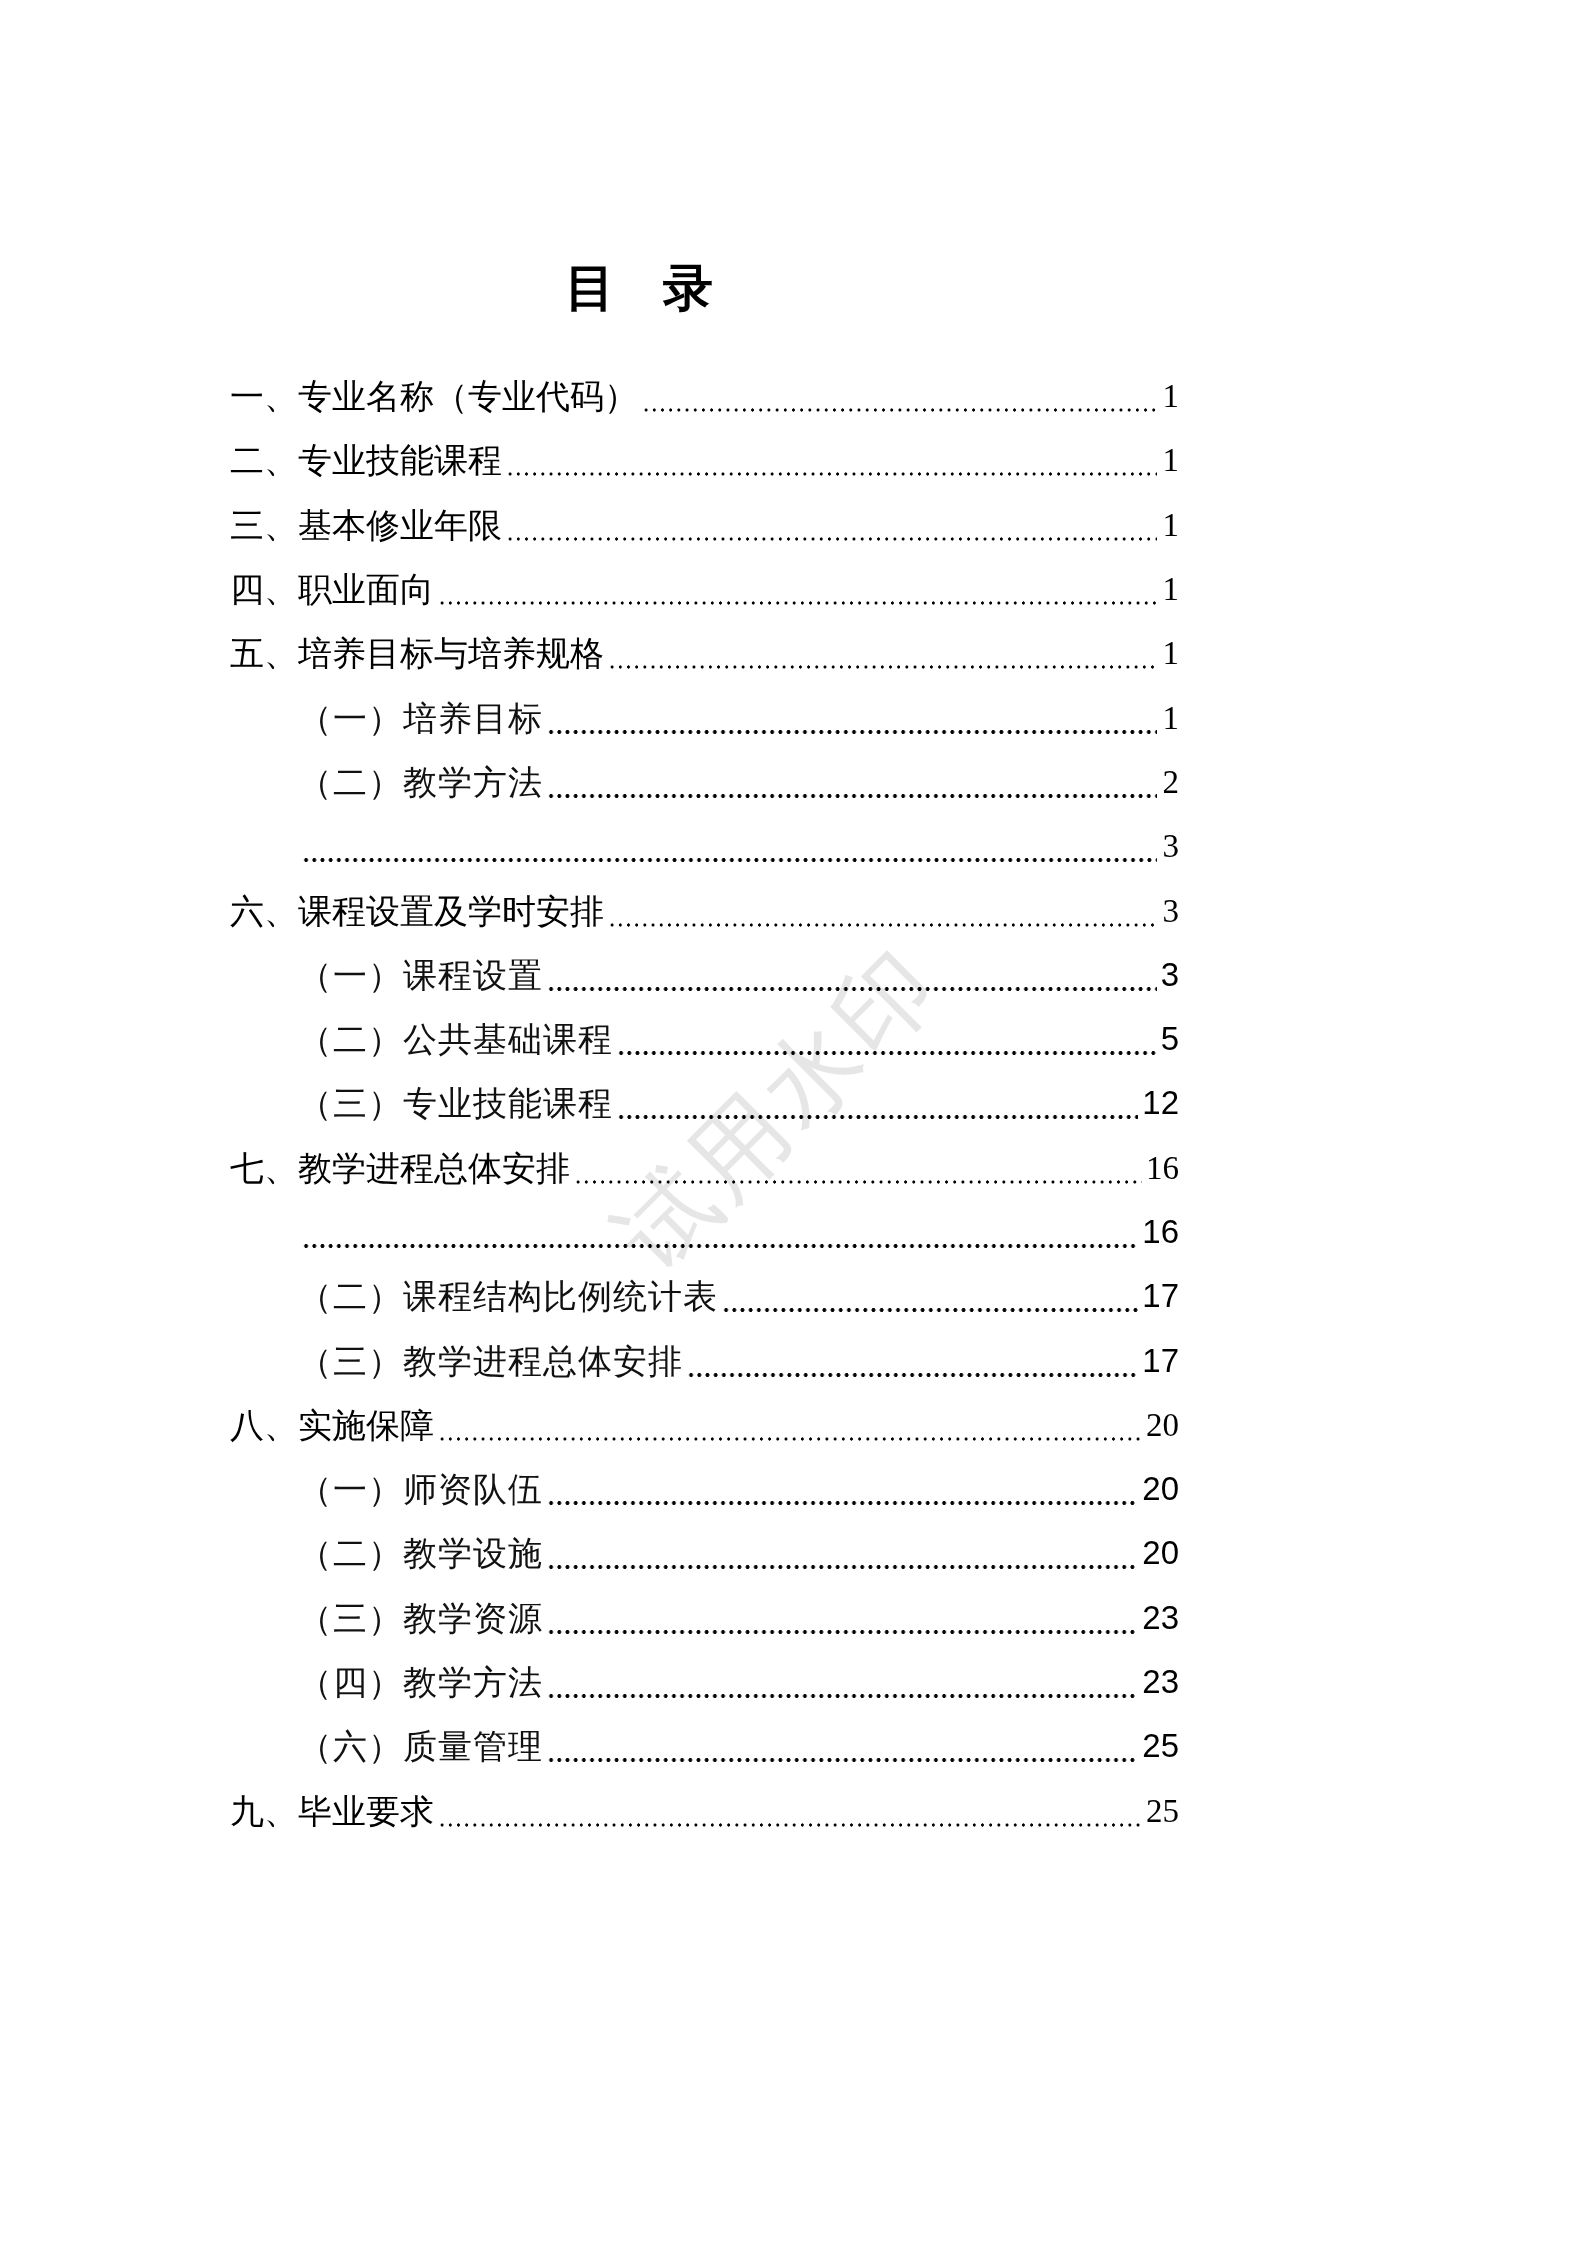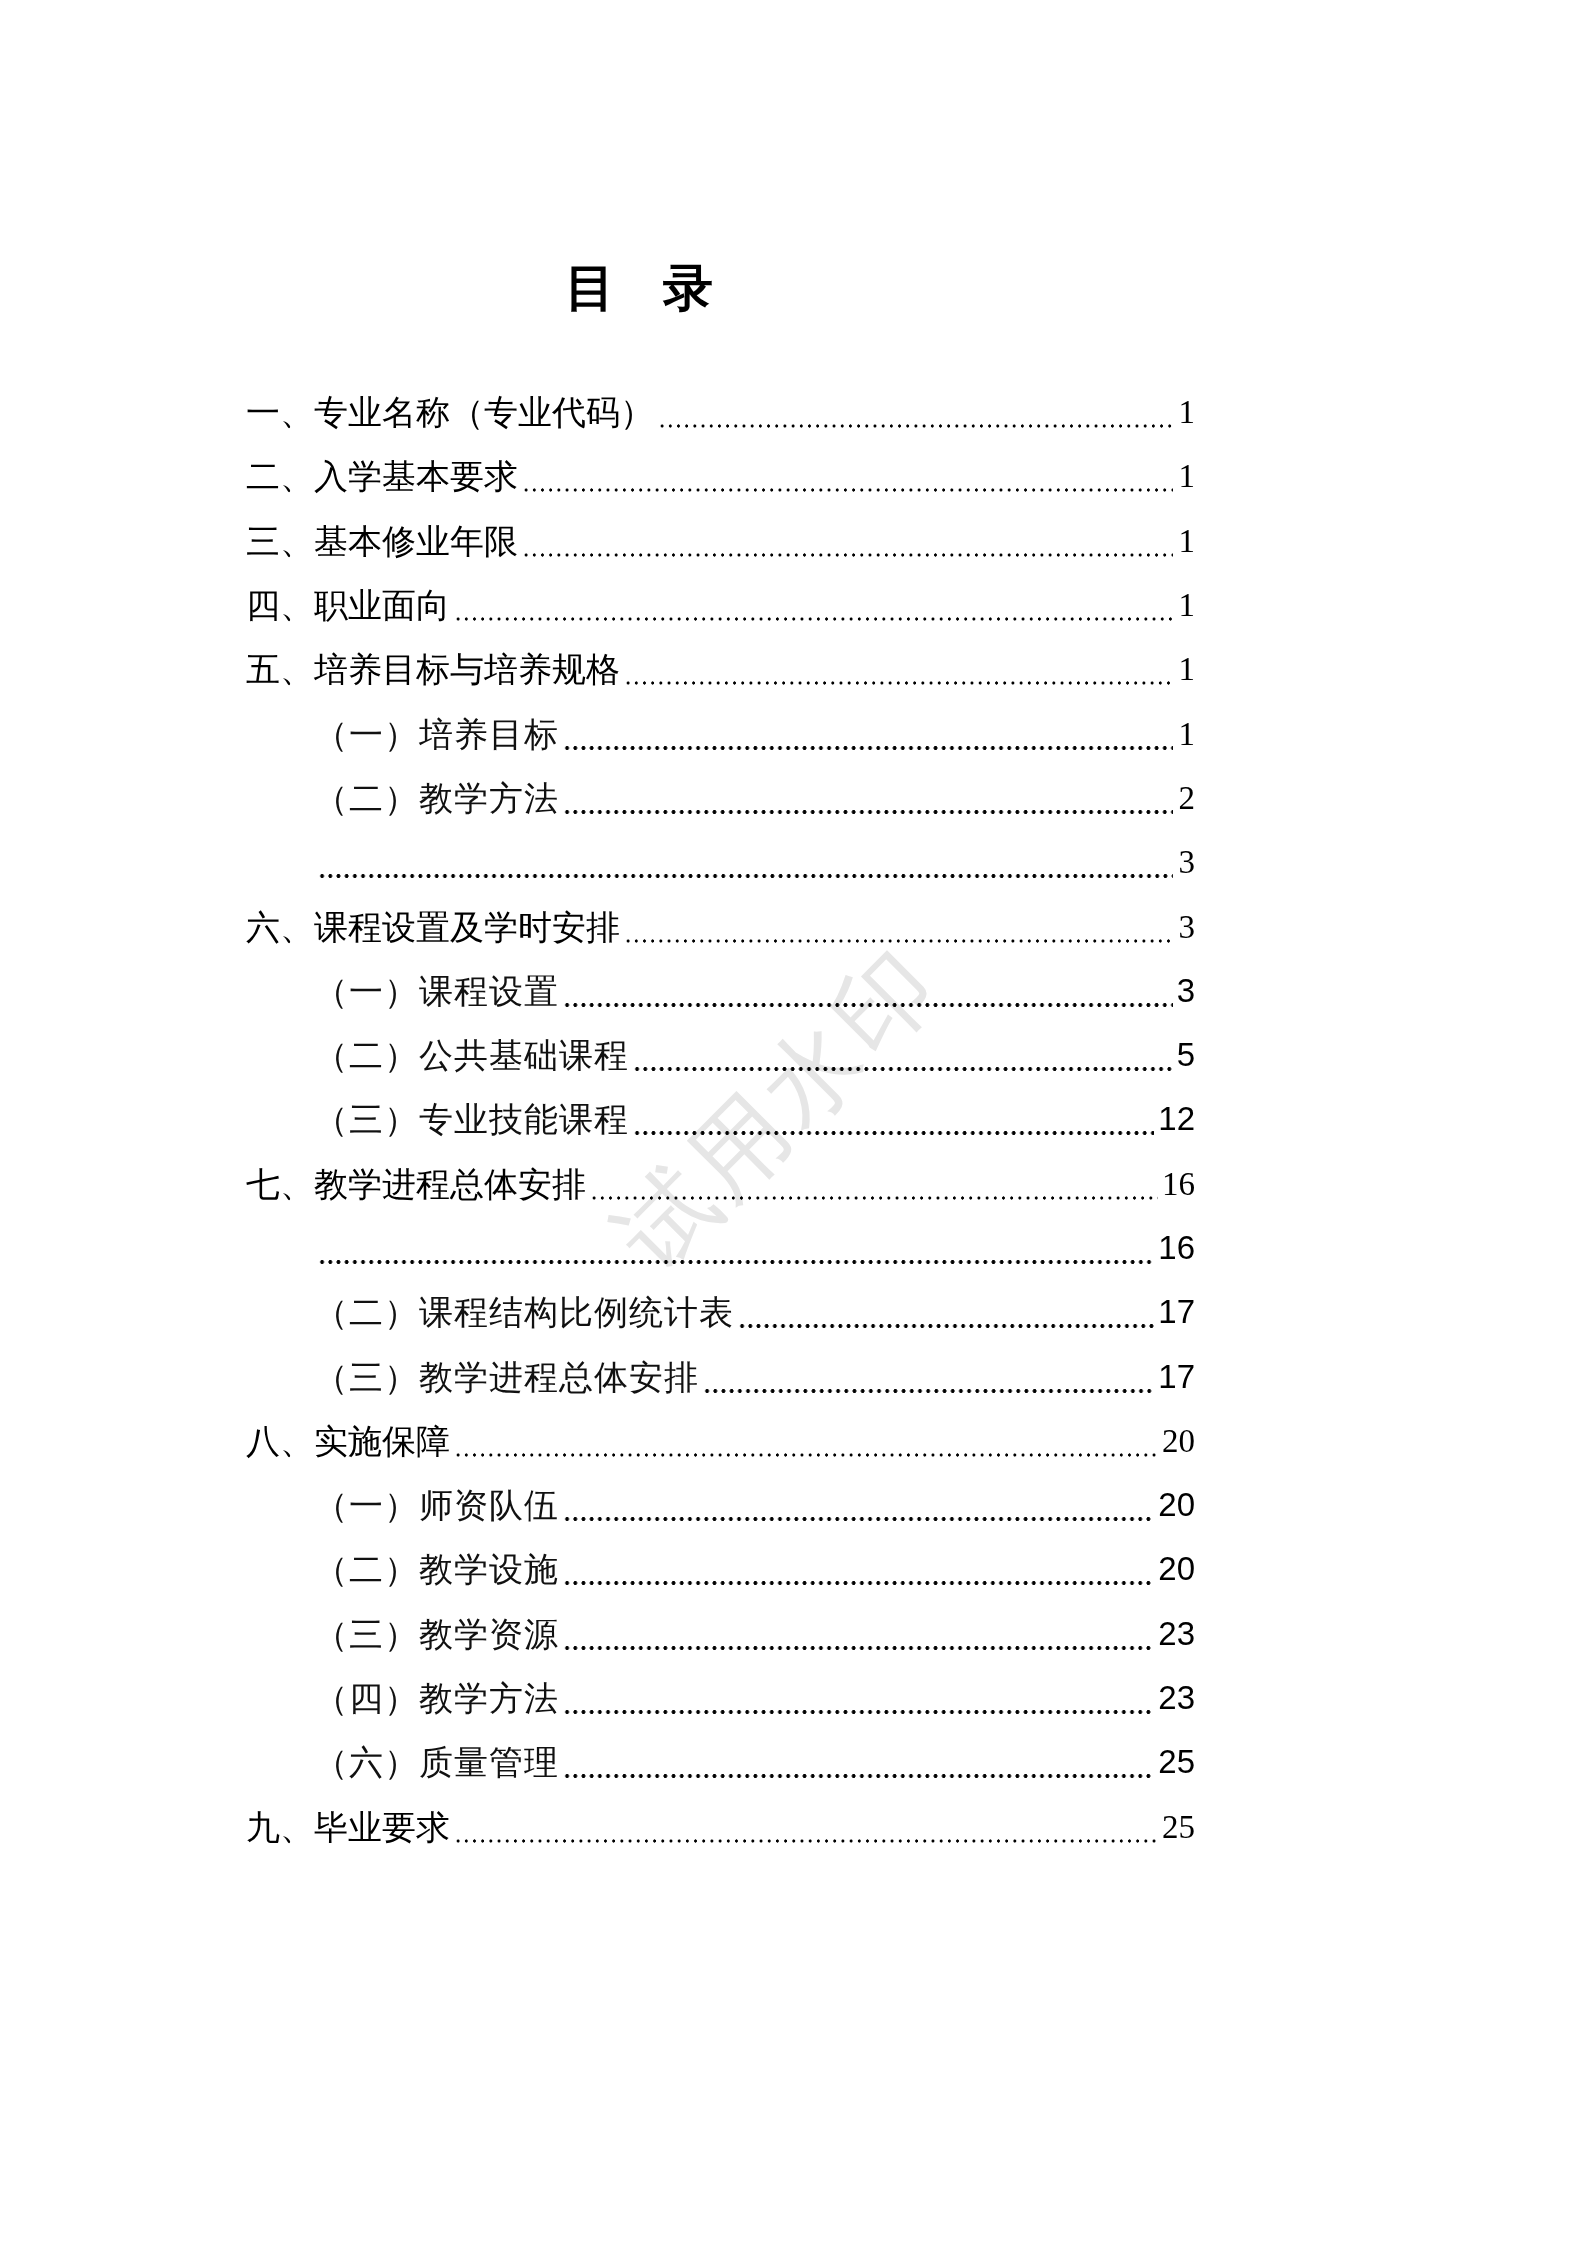--- a/index.html
+++ b/index.html
@@ -34,21 +34,21 @@
       line-height: 64px;
       letter-spacing: 48px;
       padding-left: 48px;
       box-sizing: border-box;
     }
     .toc-list {
       position: absolute;
       top: 364px;
       left: 0;
       width: 1324px;
-      margin: 16px;
+      margin: 0;
       padding: 0;
       list-style: none;
     }
     .toc-row {
       position: relative;
       height: 64.3px;
       display: flex;
       align-items: center;
       box-sizing: border-box;
       padding-right: 145px;
@@ -129,21 +129,21 @@
 
   <h1 class="toc-title">目录</h1>
 
   <ul class="toc-list">
     <li class="toc-row level-1">
       <span class="toc-label">一、专业名称（专业代码）</span>
       <span class="toc-leader"></span>
       <span class="toc-page serif">1</span>
     </li>
     <li class="toc-row level-1">
-      <span class="toc-label">二、入学基本要求</span>
+      <span class="toc-label">二、专业技能课程</span>
       <span class="toc-leader"></span>
       <span class="toc-page serif">1</span>
     </li>
     <li class="toc-row level-1">
       <span class="toc-label">三、基本修业年限</span>
       <span class="toc-leader"></span>
       <span class="toc-page serif">1</span>
     </li>
     <li class="toc-row level-1">
       <span class="toc-label">四、职业面向</span>

